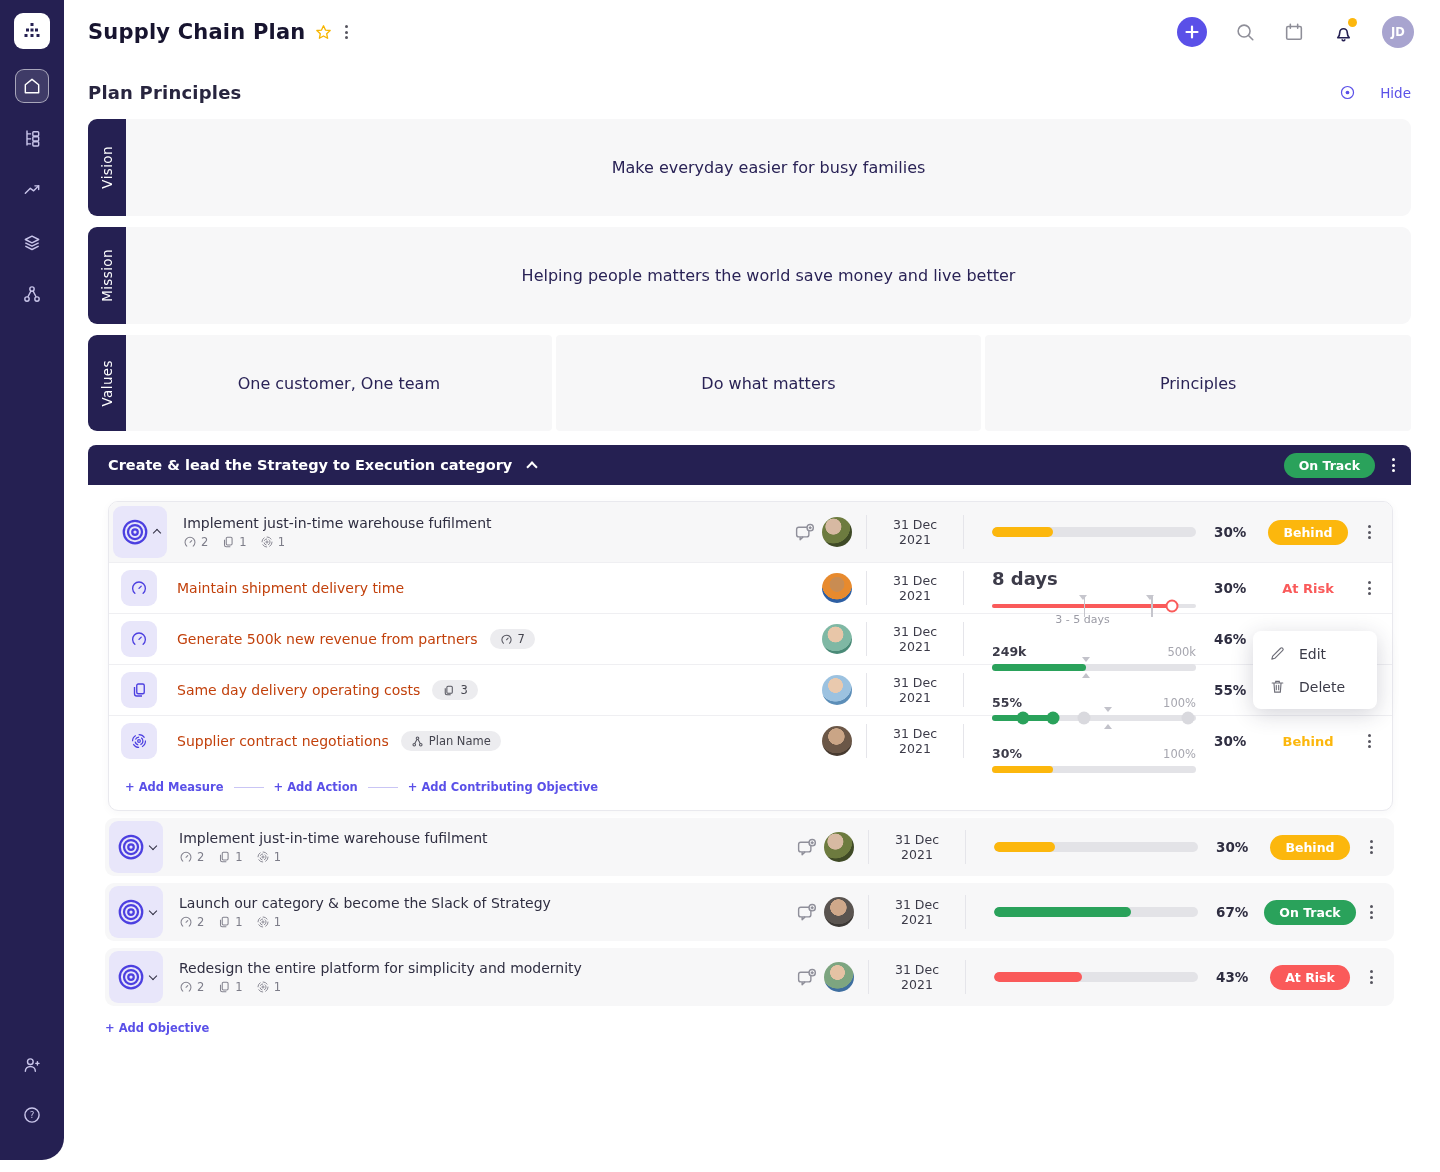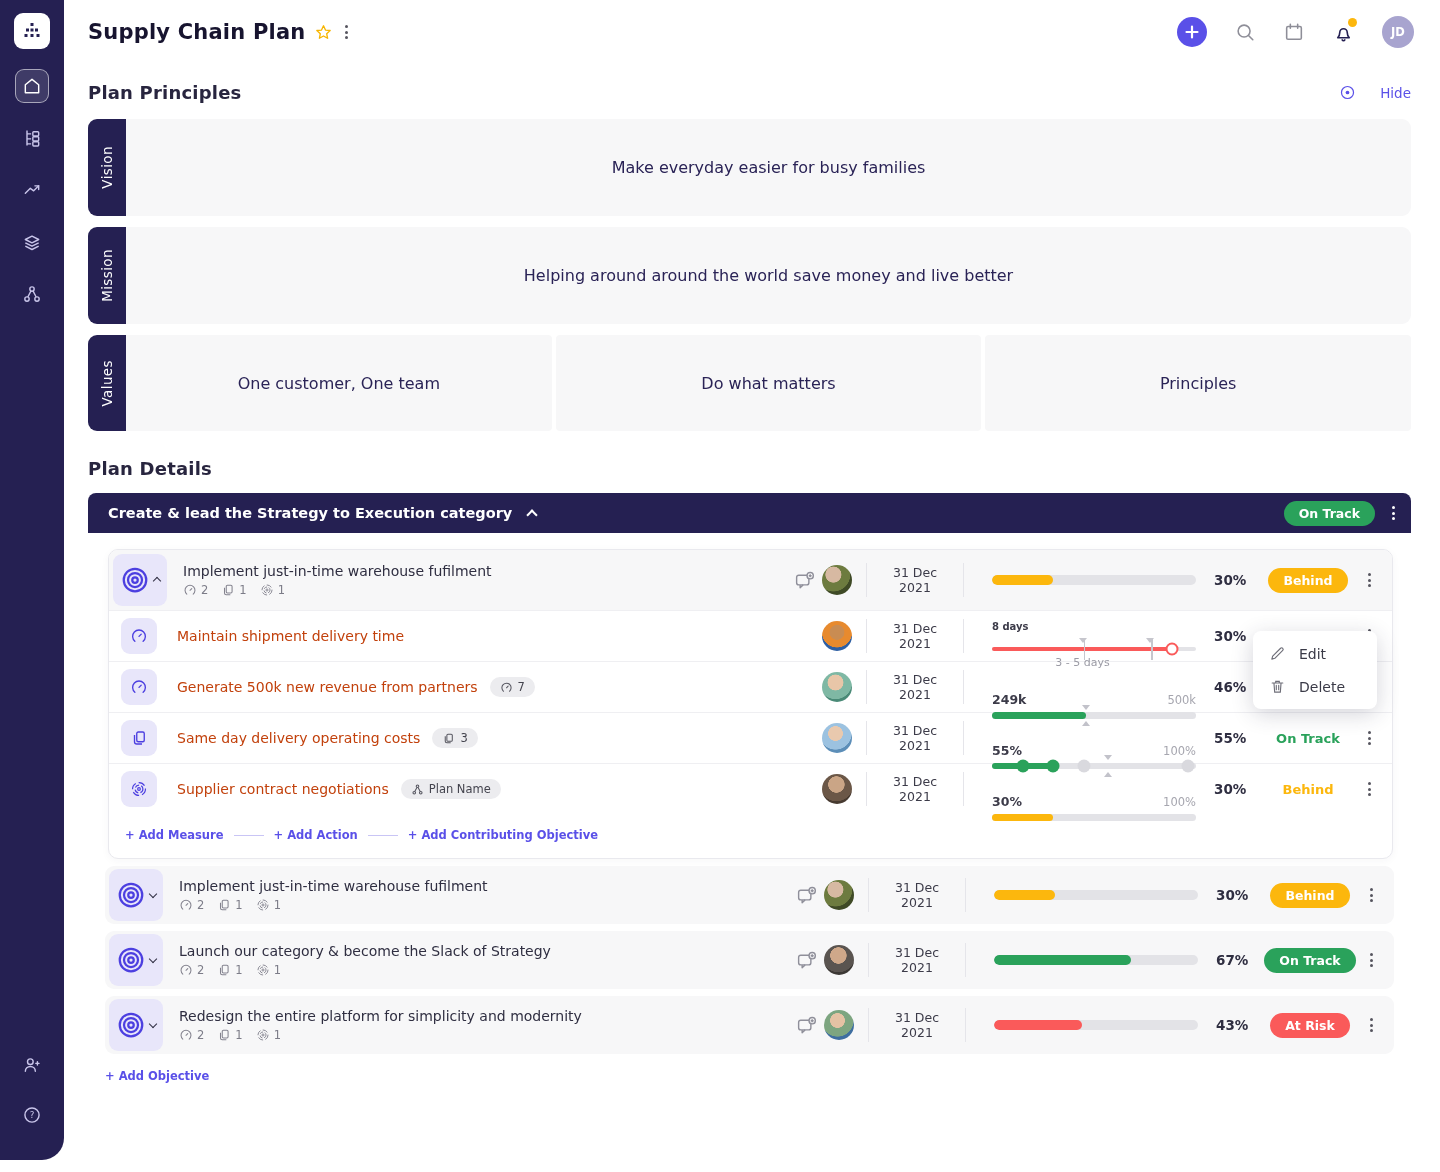--- a/index.html
+++ b/index.html
@@ -106,21 +106,21 @@
   
   .w-label-row { display:flex; justify-content:space-between; align-items:flex-end; margin-bottom:5px; }
   .w-left { font-size:12.5px; font-weight:600; color:#3c3b49;margin-top:36px; }
   .w-right { font-size:11.5px; color:#a6a6af; }
   .thin-track { height:7px; background:#e3e3e7; border-radius:5px; position:relative; }
   .thin-track .fill { border-radius:5px; }
   .tri-dn { position:absolute; top:-7px; width:0; height:0; border-left:4px solid transparent; border-right:4px solid transparent; border-top:5px solid #c2c2ca; }
   .tri-up { position:absolute; bottom:-7px; width:0; height:0; border-left:4px solid transparent; border-right:4px solid transparent; border-bottom:5px solid #c2c2ca; }
 
   .slider { position:relative; }
-  .slider .s-label { font-size:10px; font-weight:600; color:#3c3b49; margin-bottom:15px; }
+  .slider .s-label { font-size:18px; font-weight:600; color:#3c3b49; margin-bottom:15px; }
   .s-track { height:4px; background:#e3e3e7; border-radius:3px; position:relative; }
   .s-fill { position:absolute; left:0; top:0; height:4px; border-radius:3px; background:#fa5a5a; }
   .s-handle { position:absolute; top:50%; width:13px; height:13px; border-radius:50%; background:#fff;
     border:2px solid #fa5a5a; transform:translate(-50%,-50%); cursor:pointer; }
   .rmark { position:absolute; top:-9px; height:22px; width:1.5px; background:#c6c6cd; }
   .rmark::before { content:""; position:absolute; top:0; left:-5px; border:4px solid transparent; border-top:5px solid #c6c6cd; }
   .s-range { position:absolute; left:31%; top:9px; font-size:11px; color:#9b9ba5; white-space:nowrap; }
 
   .dots-track { height:6px; background:#e3e3e7; border-radius:4px; position:relative; }
   .dots-track .fill { border-radius:4px; }
@@ -282,38 +282,35 @@
       <div class="p-label">
           <span>Vision</span>
         </div>
       <div class="p-content">Make everyday easier for busy families</div>
     </div>
 
     <div class="principle-row">
       <div class="p-label">
           <span>Mission</span>
         </div>
-      <div class="p-content">Helping around around the world save money and live better</div>
+      <div class="p-content">Helping people matters the world save money and live better</div>
     </div>
 
     <div class="principle-row">
       <div class="p-label">
           <span>Values</span>
         </div>
       <div class="values-wrap">
         <div class="value-cell">One customer, One team</div>
         <div class="value-cell">Do what matters</div>
         <div class="value-cell">Principles</div>
       </div>
     </div>
 
     
-    <div class="section-head" style="margin-top:27px; margin-bottom:14px;">
-      <div class="h2">Plan Details</div>
-    </div>
 
     <div class="group-header">
       <span class="group-title">Create &amp; lead the Strategy to Execution category</span>
       <span class="chev up"></span>
       <span class="pill pill-green">On Track</span>
       <div class="kebab light">
           <i></i>
           <i></i>
           <i></i>
         </div>

